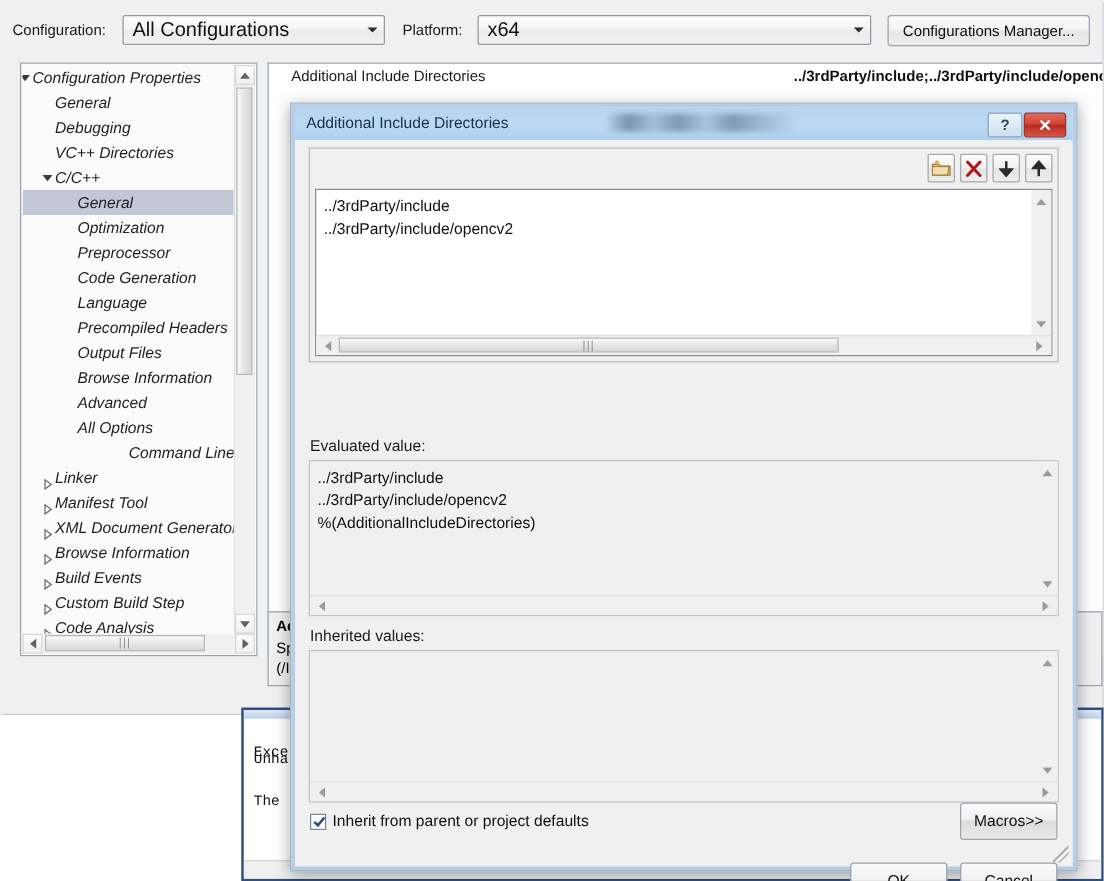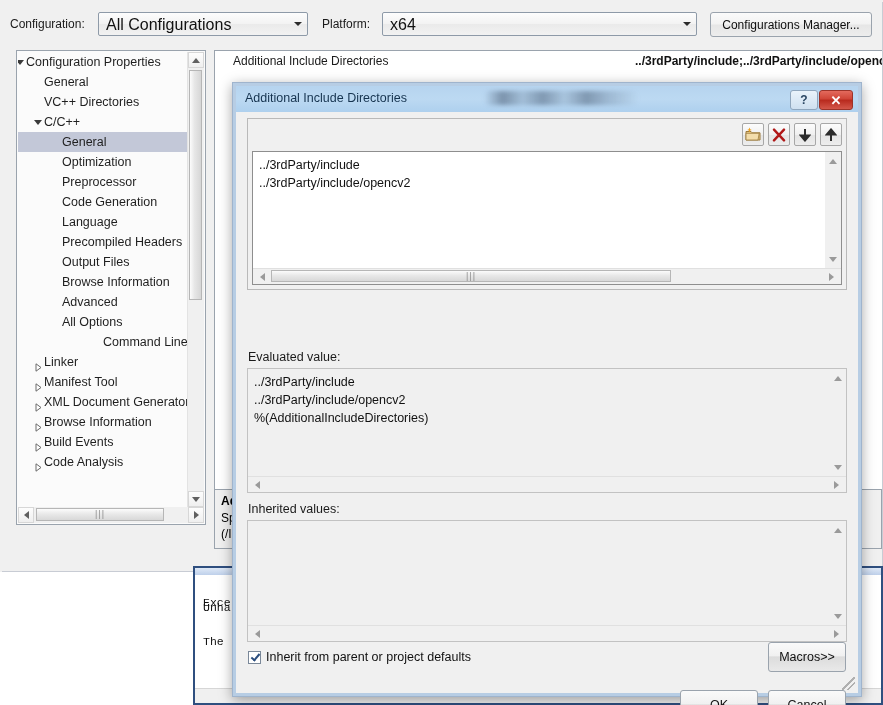--- a/index.html
+++ b/index.html
@@ -67,21 +67,21 @@
   }
   .treeclip {
     position: absolute; left: 1px; top: 1px; width: 172px; bottom: 17px;
     overflow: hidden; background: #fbfbfb;
   }
   .tnode {
     position: relative; height: 20px; line-height: 20px;
     font-size: 12.5px; color: #1f1f1f; white-space: nowrap;
   }
   .tnode.sel { background: #c3c8d8; }
-  .tnode .tlabel { position: absolute; top: 0; }
+  .tnode .tlabel { position: absolute; top: 0; font-style: italic; }
   .tnode .tw {
     position: absolute; width: 12px; top: 0; height: 20px;
     display: flex; align-items: center; justify-content: center;
   }
   .tw .tri-down {
     width: 0; height: 0; border-left: 4px solid transparent;
     border-right: 4px solid transparent; border-top: 5px solid #3a3a3a;
     margin-top: 1px;
   }
   
@@ -346,20 +346,23 @@
               <div class="tnode">
                 <span class="tw" style="left: -4px;">
                   <span class="tri-down"></span>
                 </span>
                 <span class="tlabel" style="left: 8px;">Configuration Properties</span>
               </div>
               <div class="tnode">
                 <span class="tlabel" style="left: 26px;">General</span>
               </div>
               <div class="tnode">
+                <span class="tlabel" style="left: 26px;">Debugging</span>
+              </div>
+              <div class="tnode">
                 <span class="tlabel" style="left: 26px;">VC++ Directories</span>
               </div>
               <div class="tnode">
                 <span class="tw" style="left: 14px;">
                   <span class="tri-down"></span>
                 </span>
                 <span class="tlabel" style="left: 26px;">C/C++</span>
               </div>
               <div class="tnode sel">
                 <span class="tlabel" style="left: 44px;">General</span>
@@ -426,20 +429,28 @@
                 </span>
                 <span class="tlabel" style="left: 26px;">Browse Information</span>
               </div>
               <div class="tnode">
                 <span class="tw" style="left: 14px;">
                   <span style="position: relative; display: inline-block; width: 7px; height: 9px;"><svg width="7" height="9" viewBox="0 0 7 9">
                       <path d="M1 0.8 L6 4.5 L1 8.2 Z" fill="#ffffff" stroke="#6a6a6a" stroke-width="1"></path>
                     </svg></span>
                 </span>
                 <span class="tlabel" style="left: 26px;">Build Events</span>
+              </div>
+              <div class="tnode">
+                <span class="tw" style="left: 14px;">
+                  <span style="position: relative; display: inline-block; width: 7px; height: 9px;"><svg width="7" height="9" viewBox="0 0 7 9">
+                      <path d="M1 0.8 L6 4.5 L1 8.2 Z" fill="#ffffff" stroke="#6a6a6a" stroke-width="1"></path>
+                    </svg></span>
+                </span>
+                <span class="tlabel" style="left: 26px;">Custom Build Step</span>
               </div>
               <div class="tnode">
                 <span class="tw" style="left: 14px;">
                   <span style="position: relative; display: inline-block; width: 7px; height: 9px;"><svg width="7" height="9" viewBox="0 0 7 9">
                       <path d="M1 0.8 L6 4.5 L1 8.2 Z" fill="#ffffff" stroke="#6a6a6a" stroke-width="1"></path>
                     </svg></span>
                 </span>
                 <span class="tlabel" style="left: 26px;">Code Analysis</span>
               </div>
             </div>

